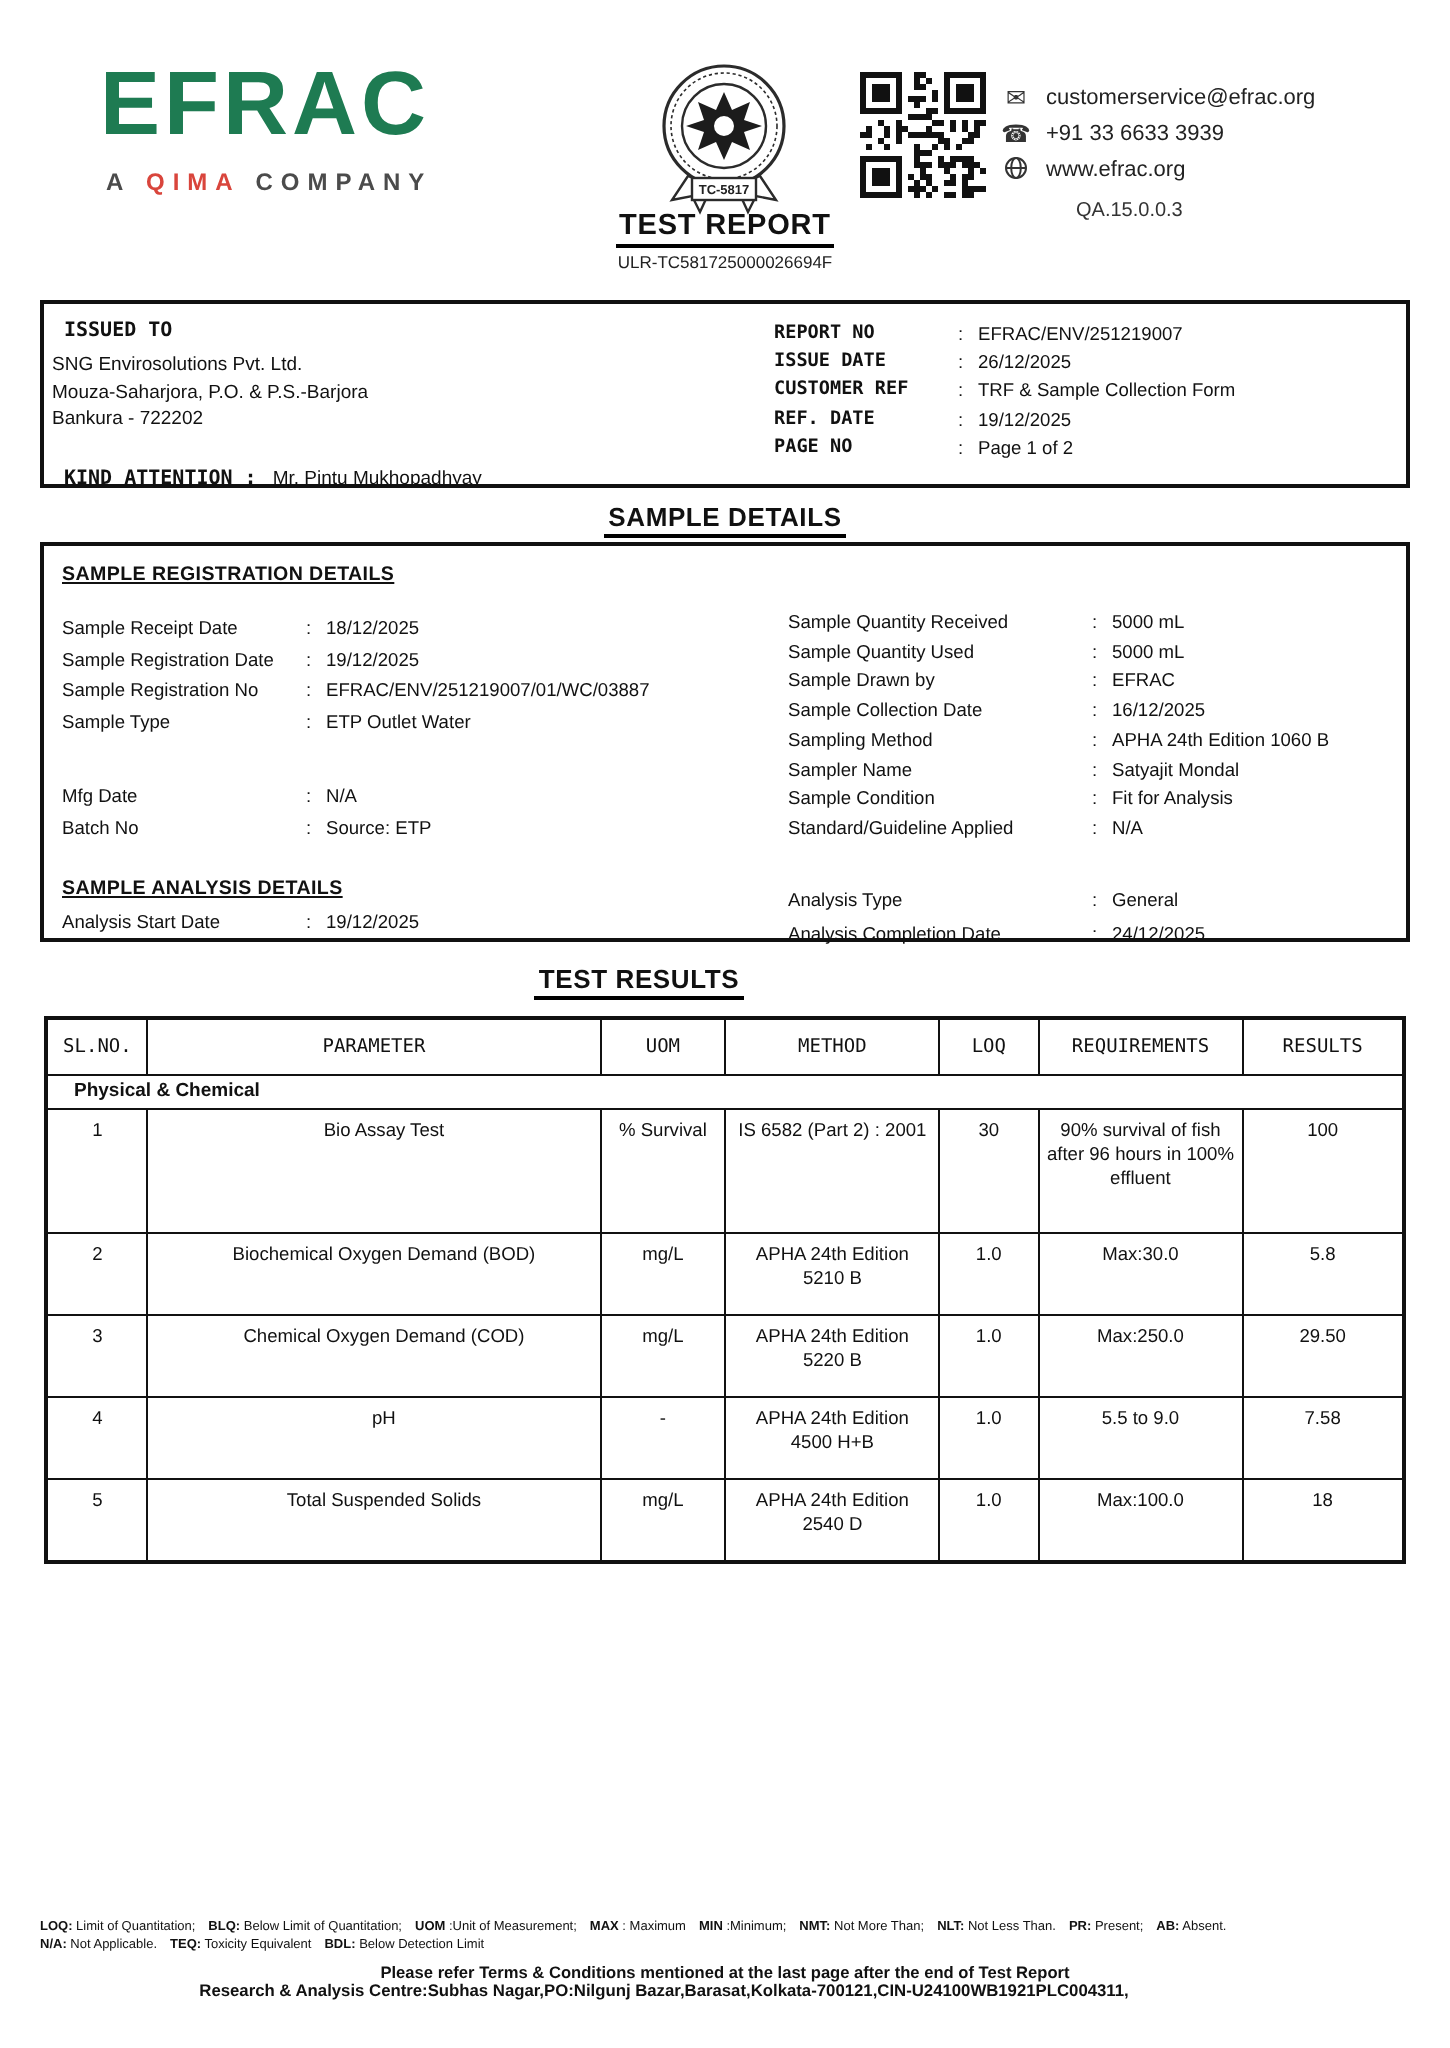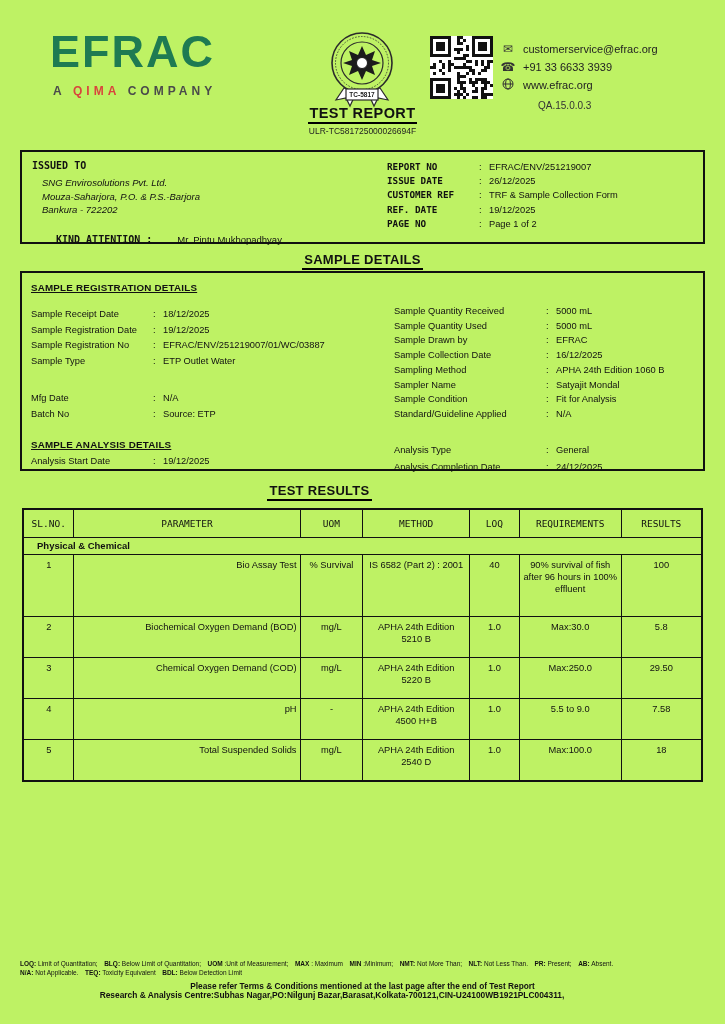--- a/index.html
+++ b/index.html
@@ -1,37 +1,37 @@
 <!DOCTYPE html>
 <html style="--green: #1e7b52; --red: #d9453c;"><head>
 <meta charset="utf-8">
 <style>
   html,body{margin:0;padding:0;background:#e8e8e8;}
-  .page{position:relative;width:725px;height:1024px;background:#bef264;margin:0 auto;overflow:hidden;
+  .page{position:relative;width:725px;height:1024px;background:#ffffff;margin:0 auto;overflow:hidden;
         font-family:"Liberation Sans",sans-serif;color:#111;}
   .abs{position:absolute;}
   .mono{font-family:"DejaVu Sans Mono",monospace;font-weight:bold;}
   
   .brand{left:50px;top:28px;font-weight:800;font-size:45px;letter-spacing:2px;color:var(--green);line-height:48px;}
   .brand-sub{left:53px;top:84px;font-size:12px;letter-spacing:4px;color:#4b4b4b;font-weight:600;white-space:nowrap;}
   .brand-sub .qima{color:var(--red);}
   .contact{left:500px;top:40px;font-size:11px;color:#222;}
   .contact-row{display:flex;align-items:center;gap:7px;height:18px;}
   .contact-ic{width:16px;text-align:center;flex:none;font-size:12px;color:#333;}
   .qa-code{left:538px;top:100px;font-size:10px;color:#333;}
   .title-wrap{left:0;top:104px;width:725px;text-align:center;}
   .title{display:inline-block;font-size:14.5px;font-weight:bold;letter-spacing:.4px;
          border-bottom:2.5px solid #000;padding:0 2px 1px 2px;}
   .ulr{font-size:8.5px;color:#222;margin-top:2px;}
   
   .box1{left:20px;top:150px;width:681px;height:90px;border:2px solid #111;}
   .box2{left:20px;top:271px;width:681px;height:196px;border:2px solid #111;}
   .issued-head{left:10px;top:8px;font-size:10px;}
-  .issued-lines{left:20px;top:24px;font-size:9.5px;line-height:13.5px;font-style:italic;}
-  .kind{left:10px;top:82px;font-size:9.5px;display:flex;gap:25px;align-items:flex-end;margin-left:24px;}
+  .issued-lines{left:4px;top:24px;font-size:9.5px;line-height:13.5px;}
+  .kind{left:10px;top:82px;font-size:9.5px;display:flex;gap:8px;align-items:flex-end;}
   .kind .mono{font-size:10px;}
   .meta{left:365px;top:8px;}
   .meta .kv-row{line-height:14.2px;font-size:9.3px;}
   .meta .kv-label{width:92px;font-family:"DejaVu Sans Mono",monospace;font-weight:bold;}
   .sec-head{font-size:9.8px;font-weight:bold;text-decoration:underline;letter-spacing:.2px;}
   .reg-head{left:9px;top:9px;}
   .ana-head{left:9px;top:166px;}
   .kv-row{display:flex;}
   .kv-label{flex:none;}
   .kv-colon{flex:none;width:10px;text-align:left;}
@@ -56,21 +56,21 @@
   .tbl-wrap{left:22px;top:508px;}
   table{border-collapse:collapse;width:681px;border:2px solid #111;}
   th{font-family:"DejaVu Sans Mono",monospace;font-weight:normal;font-size:9.5px;
      border:1.5px solid #111;height:23px;padding:2px;}
   td{border:1px solid #111;font-size:9.3px;text-align:center;vertical-align:top;
      padding:4px 3px;line-height:12px;}
   tr.section-row{height:17px;}
   tr.section-row td{font-weight:bold;text-align:left;padding:2px 0 2px 13px;font-size:9.5px;border:1.5px solid #111;}
   tbody tr:nth-child(2){height:62px;}
   tbody tr:nth-child(n+3){height:41px;}
-  td.param{text-align:right;padding-left:13px;margin-top:24px;}
+  td.param{text-align:center;padding-left:13px;margin-top:24px;}
   
   .legend{left:20px;top:960px;width:690px;font-size:6.5px;line-height:8.6px;color:#111;}
   .legend b{font-weight:800;}
   .note1{left:0;top:981px;width:725px;text-align:center;font-size:8.3px;font-weight:600;}
   .note2{left:0;top:990px;width:664px;text-align:center;font-size:8.4px;font-weight:bold;}
   .note3{left:0;top:999px;width:725px;text-align:center;font-size:8.4px;font-weight:bold;}
 </style>
 </head>
 <body>
 
@@ -412,21 +412,21 @@
       </thead>
       <tbody id="tbody-rows">
         <tr class="section-row">
           <td colspan="7">Physical &amp; Chemical</td>
         </tr>
       <tr>
             <td>1</td>
             <td class="param">Bio Assay Test</td>
             <td>% Survival</td>
             <td>IS 6582 (Part 2) : 2001</td>
-            <td>40</td>
+            <td>30</td>
             <td>90% survival of fish after 96 hours in 100% effluent</td>
             <td>100</td>
           </tr>
           <tr>
             <td>2</td>
             <td class="param">Biochemical Oxygen Demand (BOD)</td>
             <td>mg/L</td>
             <td>APHA 24th Edition 5210 B</td>
             <td>1.0</td>
             <td>Max:30.0</td>

